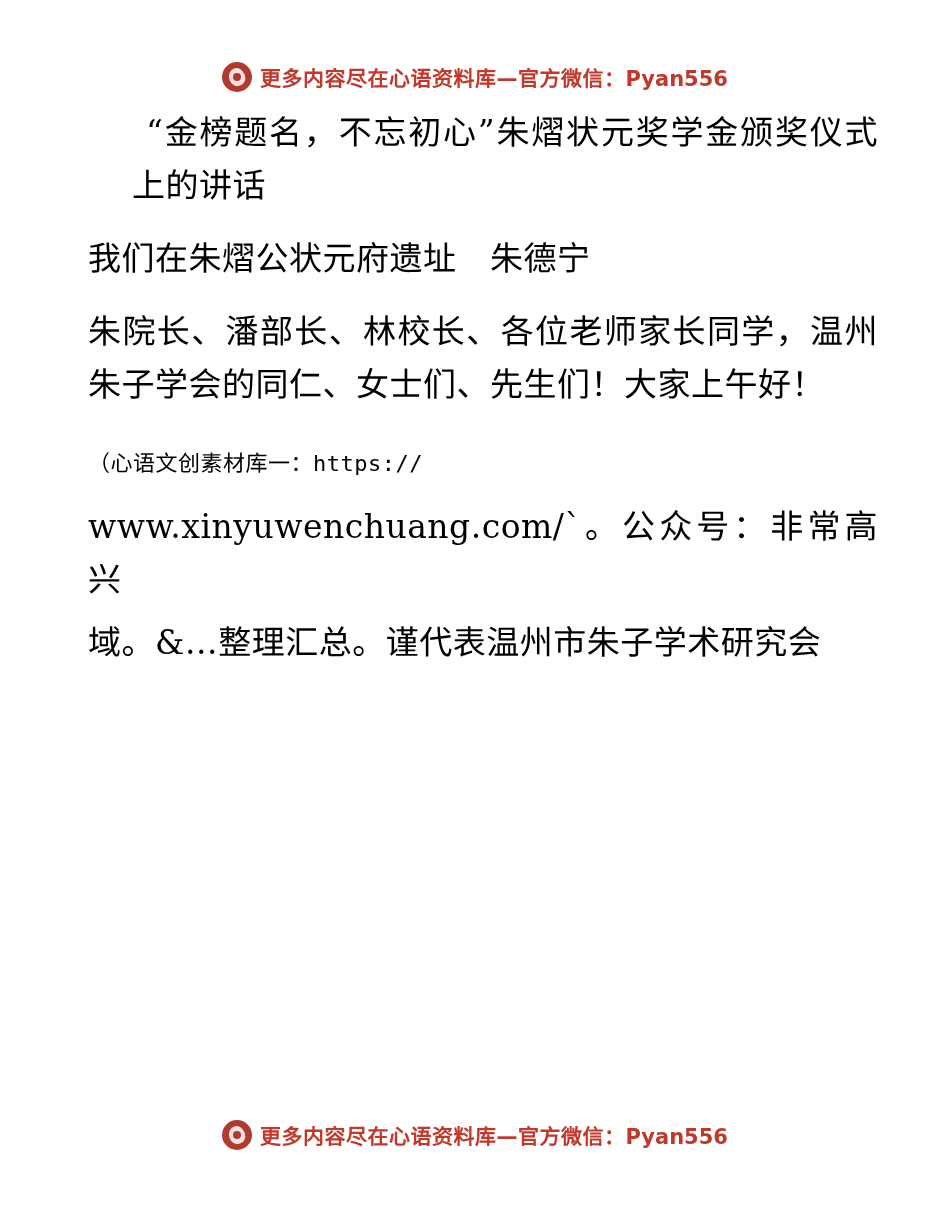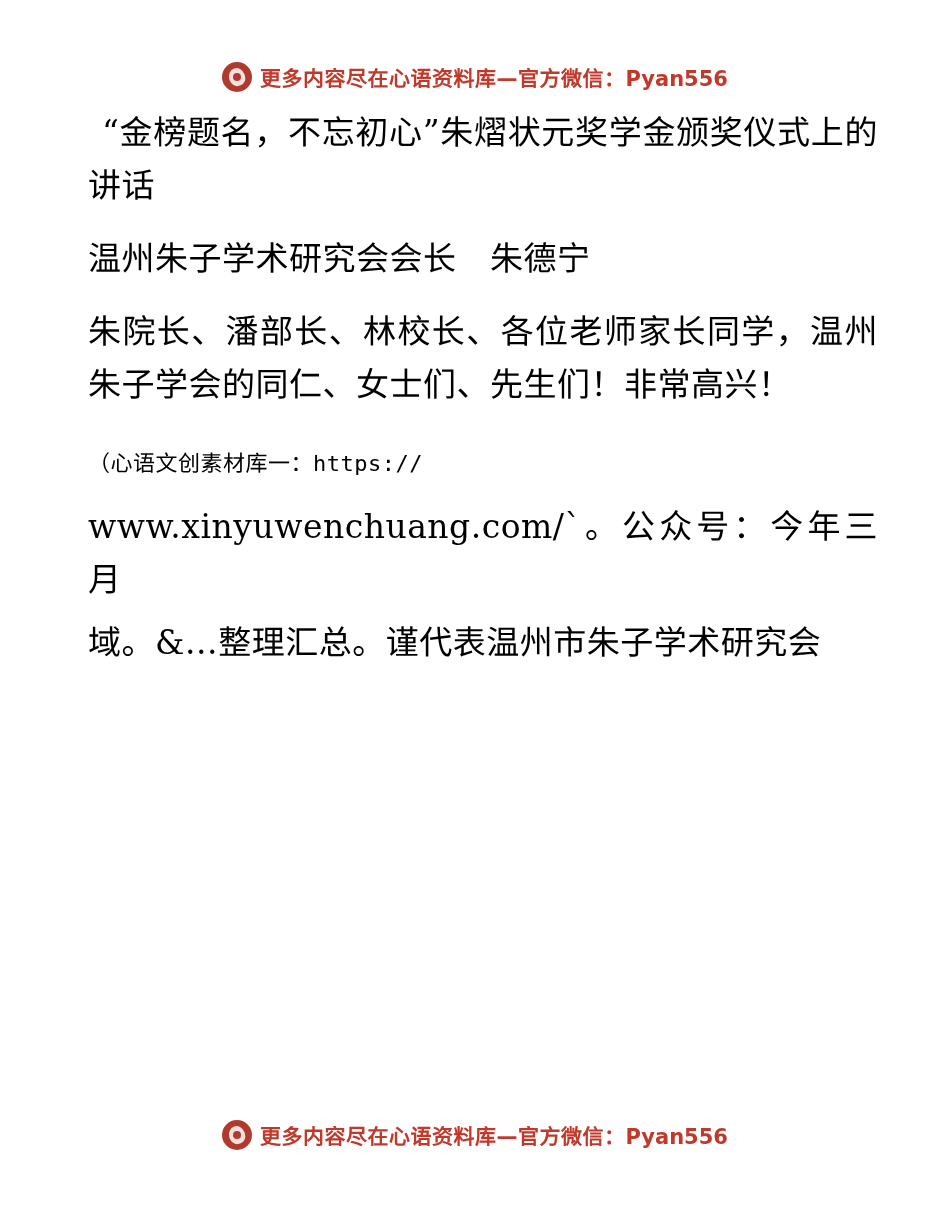--- a/index.html
+++ b/index.html
@@ -88,21 +88,21 @@
   }
 
   .para {
     font-size: 33px;
     line-height: 53px;
     letter-spacing: 0.5px;
     margin: 0 0 14px 0;
     text-align: justify;
     text-justify: inter-ideograph;
   }
-  .para.indent-small { text-indent: 14px; }
+  .para.indent-small { text-indent: 14px; margin-left: 44px; }
   .para.tight { margin-bottom: 10px; }
   .gap-lg { margin-bottom: 26px; }
   .gap-md { margin-bottom: 20px; }
   .latin {
     font-family: "DejaVu Sans Mono", "Liberation Mono", monospace;
     font-size: 22px;
     letter-spacing: 0.5px;
   }
 </style>
 </head>
@@ -112,28 +112,28 @@
 
   <div class="watermark top">
     <span class="wm-logo"></span>
     <span class="wm-text"><span>更多内容尽在心语资料库—官方微信：</span><span class="wx">Pyan556</span></span>
   </div>
 
   <div class="doc">
 
     <p class="para indent-small gap-md">“金榜题名，不忘初心”朱熠状元奖学金颁奖仪式上的讲话</p>
 
-    <p class="para gap-md">温州朱子学术研究会会长　朱德宁</p>
+    <p class="para gap-md">我们在朱熠公状元府遗址　朱德宁</p>
 
 
-    <p class="para gap-lg">朱院长、潘部长、林校长、各位老师家长同学，温州朱子学会的同仁、女士们、先生们！非常高兴！</p>
+    <p class="para gap-lg">朱院长、潘部长、林校长、各位老师家长同学，温州朱子学会的同仁、女士们、先生们！大家上午好！</p>
 
 
     <p class="para tight latin">（心语文创素材库一：https://</p>
-    <p class="para tight">www.xinyuwenchuang.com/`。公众号：今年三月</p>
+    <p class="para tight">www.xinyuwenchuang.com/`。公众号：非常高兴</p>
     <p class="para tight">域。&amp;…整理汇总。谨代表温州市朱子学术研究会</p>
 
   </div>
 
   <div class="watermark bottom">
     <span class="wm-logo"></span>
     <span class="wm-text"><span>更多内容尽在心语资料库—官方微信：</span><span class="wx">Pyan556</span></span>
   </div>
 
 </div>

